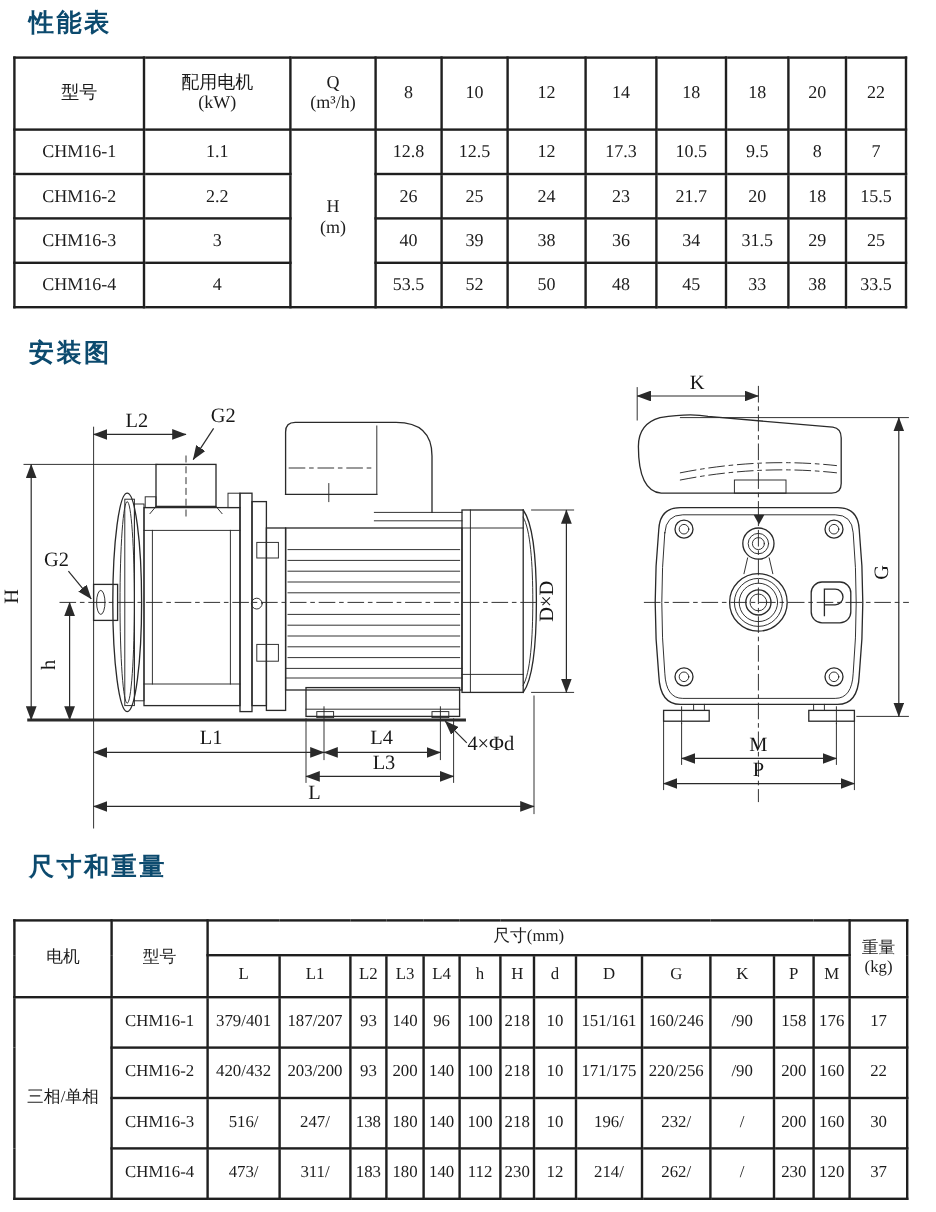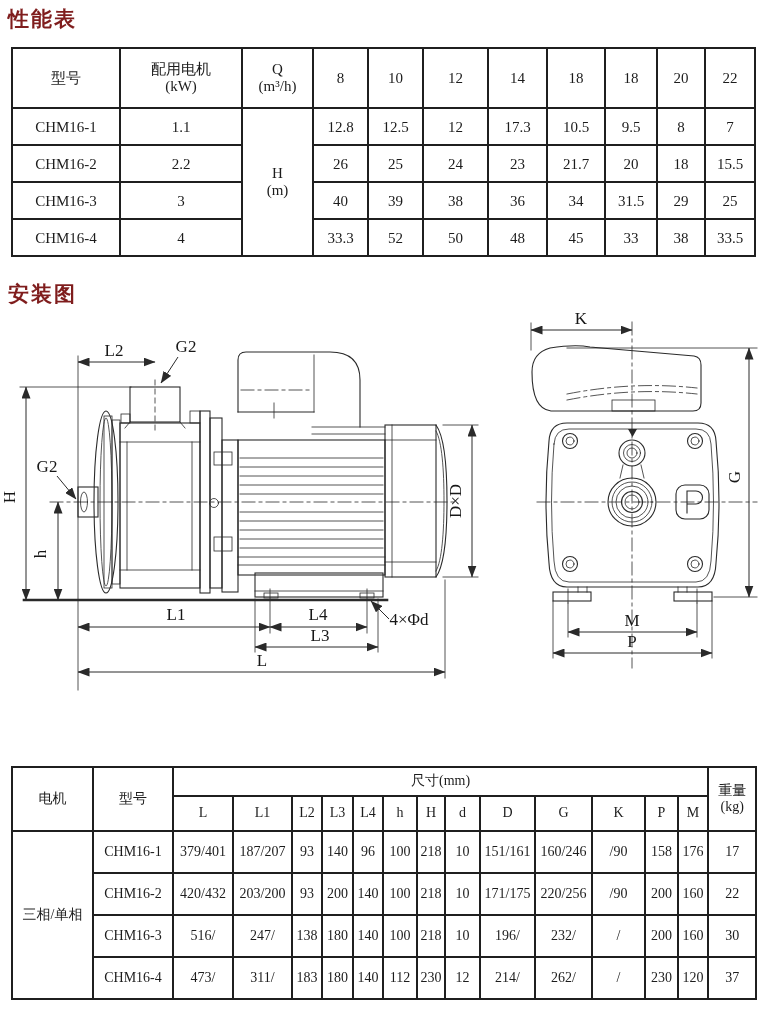--- a/index.html
+++ b/index.html
@@ -1,20 +1,20 @@
 <!DOCTYPE html>
 <html><head>
 <meta charset="utf-8">
 <style>
   html,body{margin:0;padding:0}
   body{width:780px;height:1010px;background:#ffffff;position:relative;
        font-family:"Liberation Serif",serif;color:#1c1c1c}
   .page{position:absolute;inset:0;width:780px;height:1010px;background:#fff;overflow:hidden}
-  .sec-title{position:absolute;left:8px;font-family:"Liberation Sans",sans-serif;
-       font-weight:bold;font-size:21px;color:#7f1d1d;letter-spacing:2px;white-space:nowrap}
+  .sec-title{position:absolute;left:24px;font-family:"Liberation Sans",sans-serif;
+       font-weight:bold;font-size:21px;color:#0c4a6e;letter-spacing:2px;white-space:nowrap}
   #title-perf{top:5px}
   #title-install{top:280px}
   #title-dims{top:708px}
 
   table{border-collapse:collapse;table-layout:fixed;position:absolute;background:#fff}
   td{border:2px solid #1f1f1f;text-align:center;vertical-align:middle;
      padding:0;overflow:hidden;line-height:1.2}
   .t1{left:11px;top:47px;width:743px}
   .t1 td{font-size:15px}
   .t1 .hr td{height:58px}
@@ -111,21 +111,21 @@
       <td>38</td>
       <td>36</td>
       <td>34</td>
       <td>31.5</td>
       <td>29</td>
       <td>25</td>
     </tr>
     <tr class="dr">
       <td>CHM16-4</td>
       <td>4</td>
-      <td>33.3</td>
+      <td>53.5</td>
       <td>52</td>
       <td>50</td>
       <td>48</td>
       <td>45</td>
       <td>33</td>
       <td>38</td>
       <td>33.5</td>
     </tr>
   </tbody>
     </table>
@@ -332,20 +332,21 @@
         <text class="dt" x="632" y="626" text-anchor="middle">M</text>
 
         <line class="ln lt" x1="553" y1="601" x2="553" y2="658"></line>
         <line class="ln lt" x1="712" y1="601" x2="712" y2="658"></line>
         <line class="dim" x1="553" y1="653" x2="712" y2="653" marker-start="url(#ar)" marker-end="url(#ar)"></line>
         <text class="dt" x="632" y="647" text-anchor="middle">P</text>
       </g>
     </g>
   </svg>
 
+  <div class="sec-title" id="title-dims">尺寸和重量</div>
 
   <table class="t2">
     <colgroup>
       <col style="width:81px">
         <col style="width:80px">
         <col style="width:60px">
         <col style="width:59px">
       <col style="width:30px">
         <col style="width:31px">
         <col style="width:30px">

